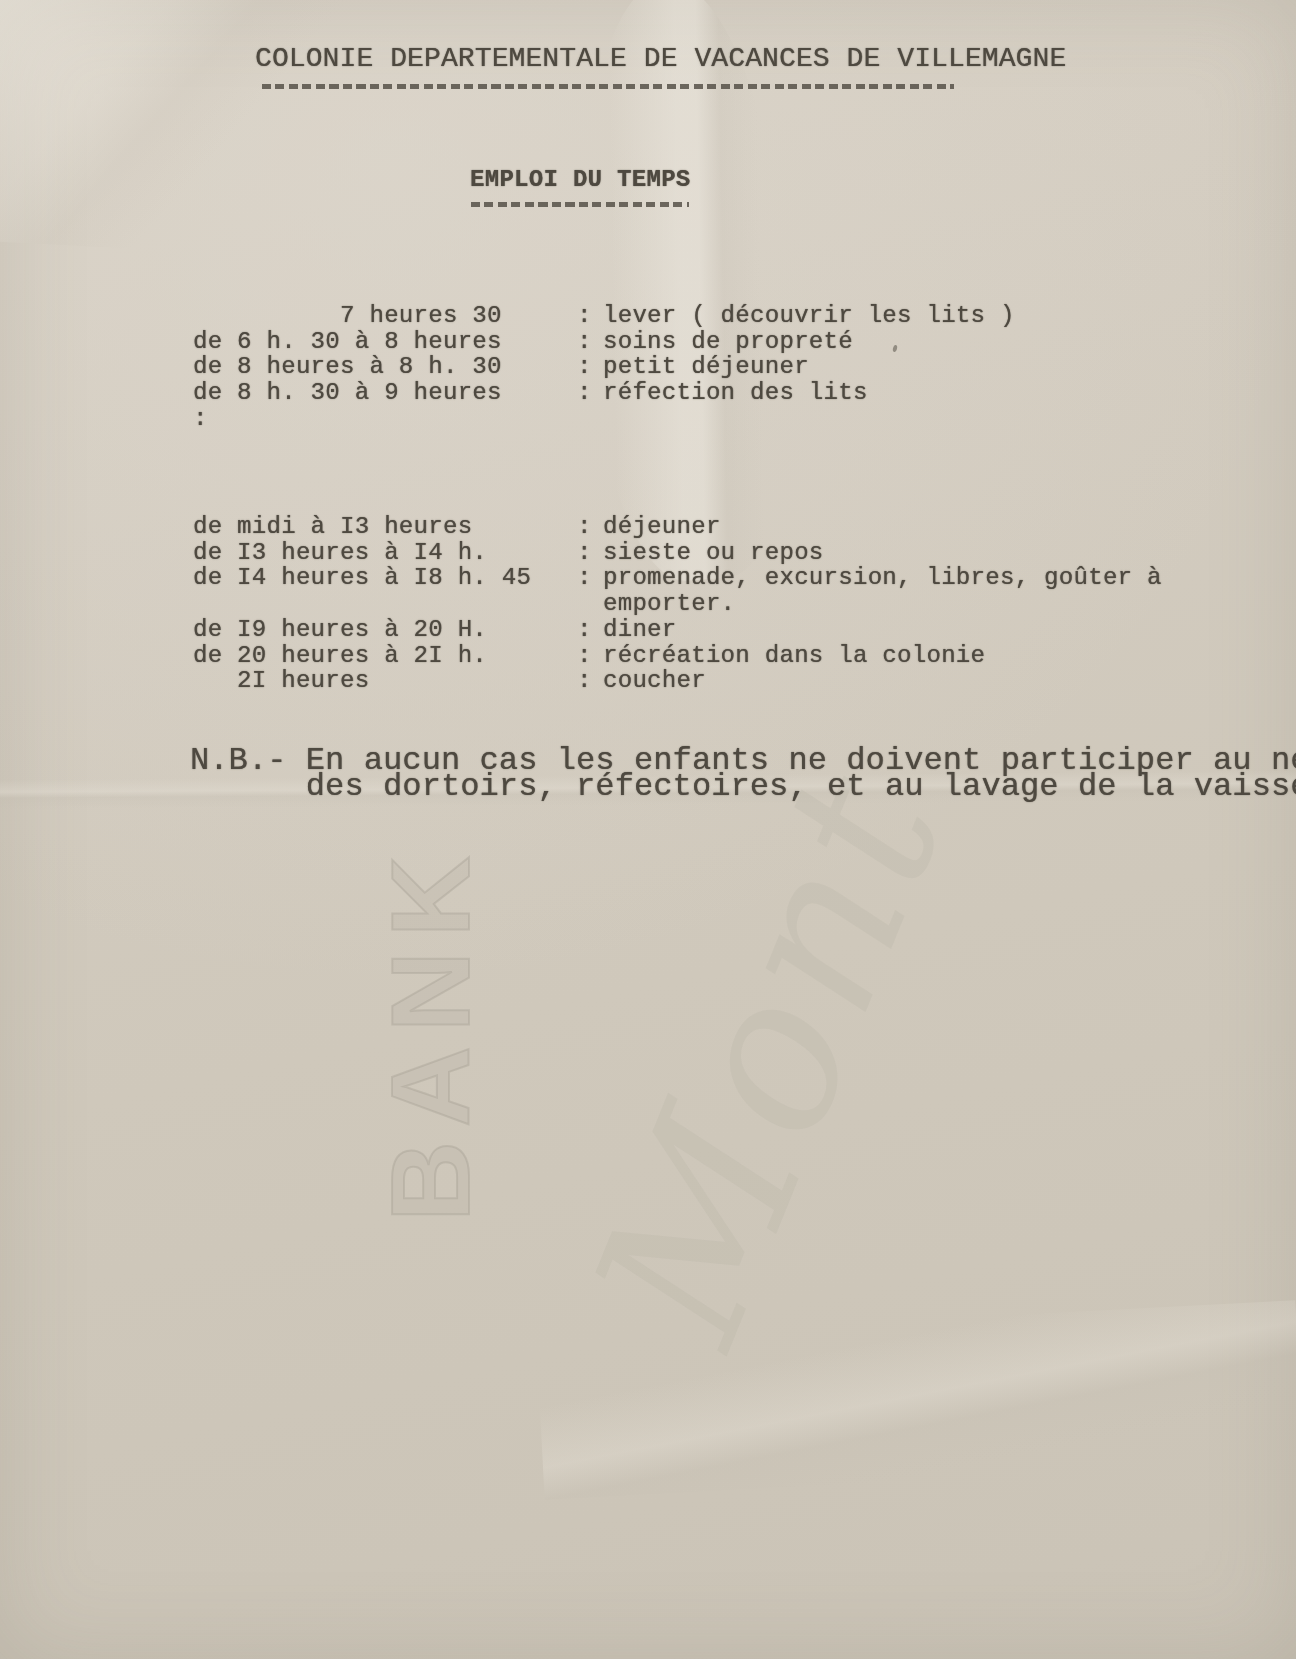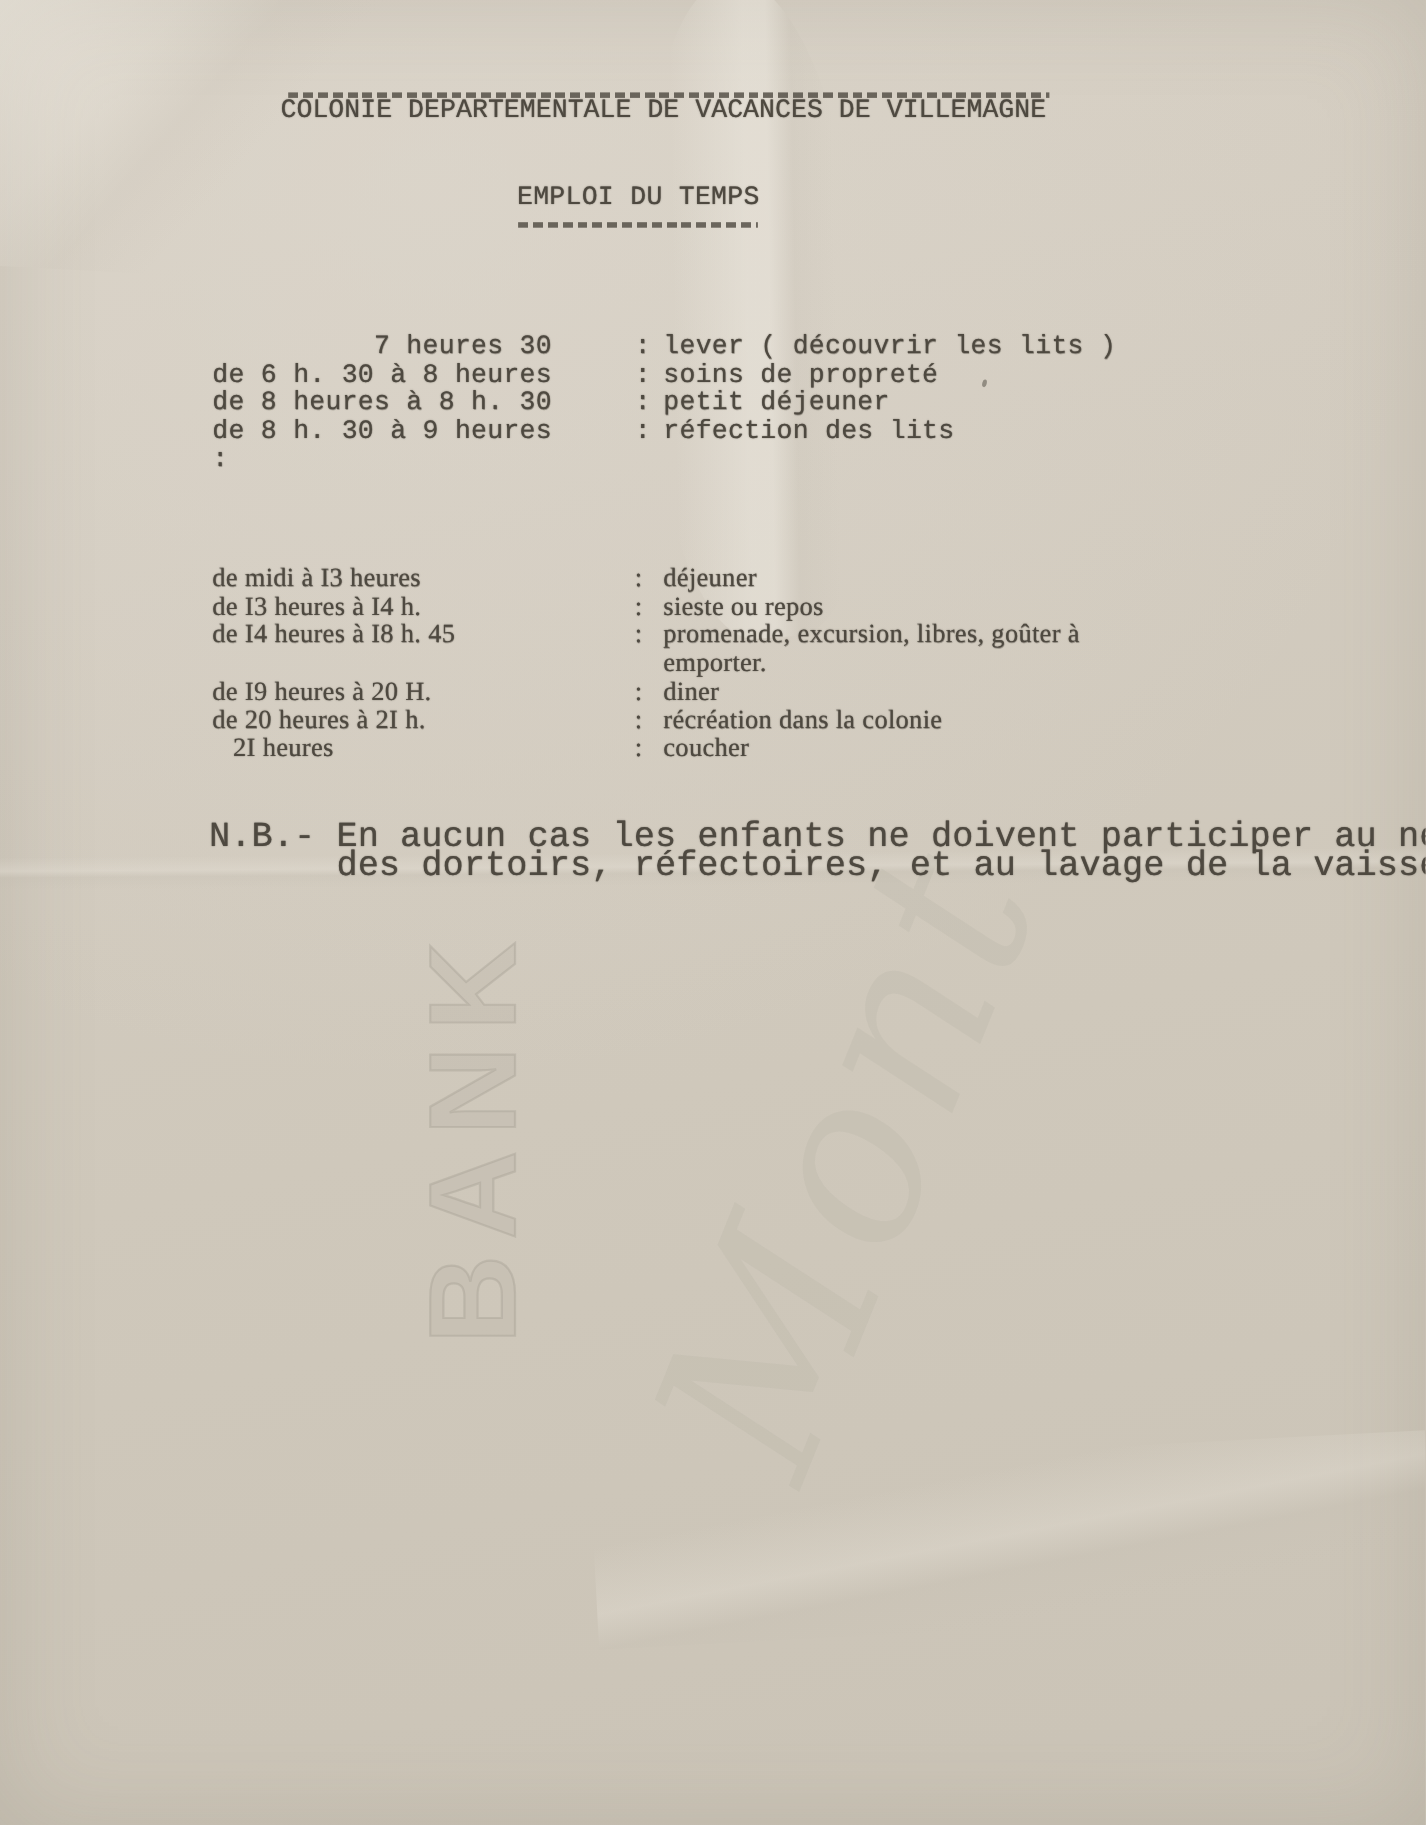--- a/index.html
+++ b/index.html
@@ -55,35 +55,35 @@
     color:rgba(165,160,148,.14);
     white-space:nowrap;
   }
   
   .ink{
     color:#4e4940;
     text-shadow:0 0 1.3px rgba(78,73,64,.8), 0.4px 0.4px 0.6px rgba(78,73,64,.35);
   }
   .doc-header{
     position:absolute;left:255px;top:46px;
-    font-size:24px;line-height:26px;letter-spacing:.1px;white-space:pre;margin-top:42px;
+    font-size:28px;line-height:26px;letter-spacing:.1px;white-space:pre;
   }
   .dashline{
     position:absolute;height:5px;opacity:.8;
     background:repeating-linear-gradient(90deg, #4e4940 0 9px, rgba(0,0,0,0) 9px 13.5px);
   }
   .u-header{left:262px;top:84px;width:692px;}
   .doc-title{
     position:absolute;left:470px;top:167px;
-    font-size:24px;line-height:26px;letter-spacing:.3px;white-space:pre;
+    font-size:24px;line-height:26px;letter-spacing:.3px;white-space:pre;font-weight:bold;
   }
   .u-title{left:471px;top:202px;width:218px;}
   .schedule{position:absolute;left:193px;font-size:24px;line-height:25.7px;letter-spacing:.3px;}
   .sch-g1{top:303px;}
-  .sch-g2{top:514px;font-family:Liberation Serif, serif;}
+  .sch-g2{top:514px;}
   .sch-row{display:flex;align-items:flex-start;}
   .sch-time{width:384px;white-space:pre;flex:none;}
   .sch-colon{width:26px;flex:none;white-space:pre;}
   .sch-activity{width:660px;white-space:pre;flex:none;}
   .note{
     position:absolute;left:190px;top:748px;
     font-size:32px;line-height:25.7px;letter-spacing:.1px;white-space:pre;
   }
   .speck{
     position:absolute;left:893px;top:345px;width:4px;height:7px;

